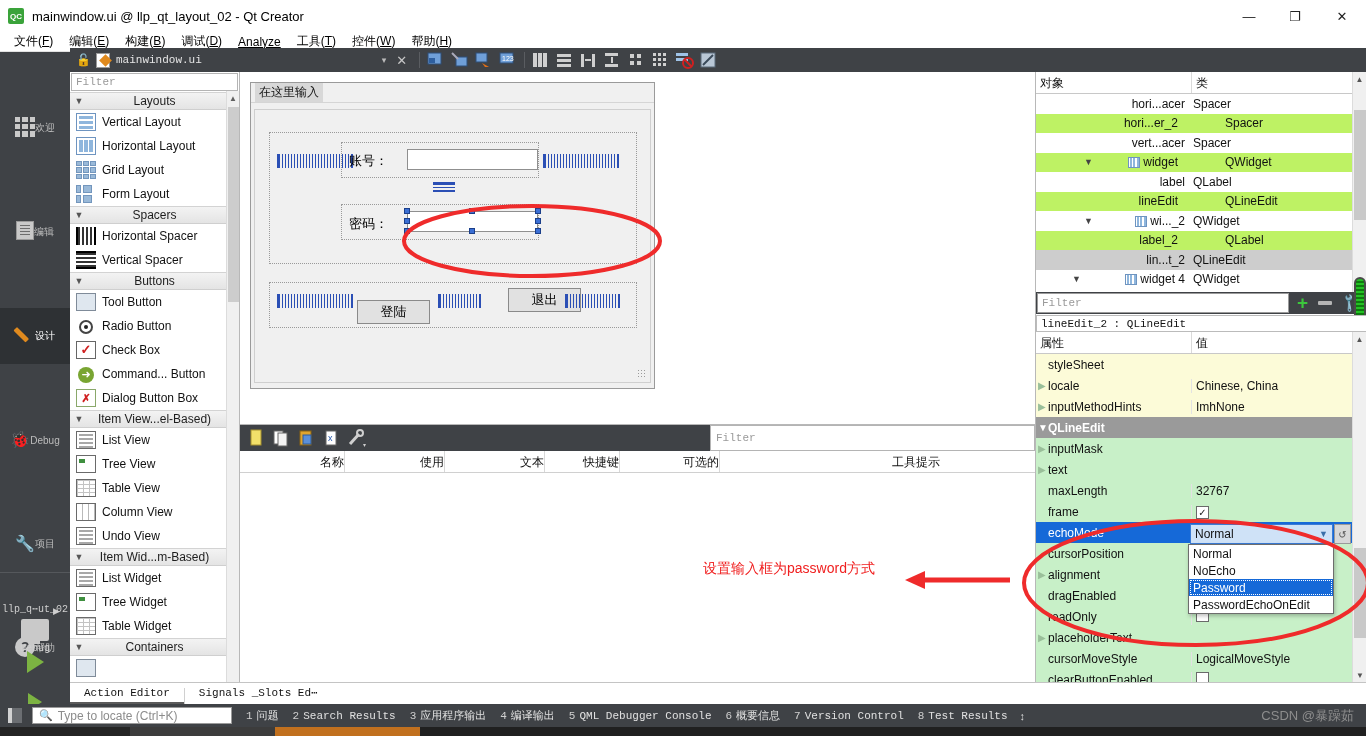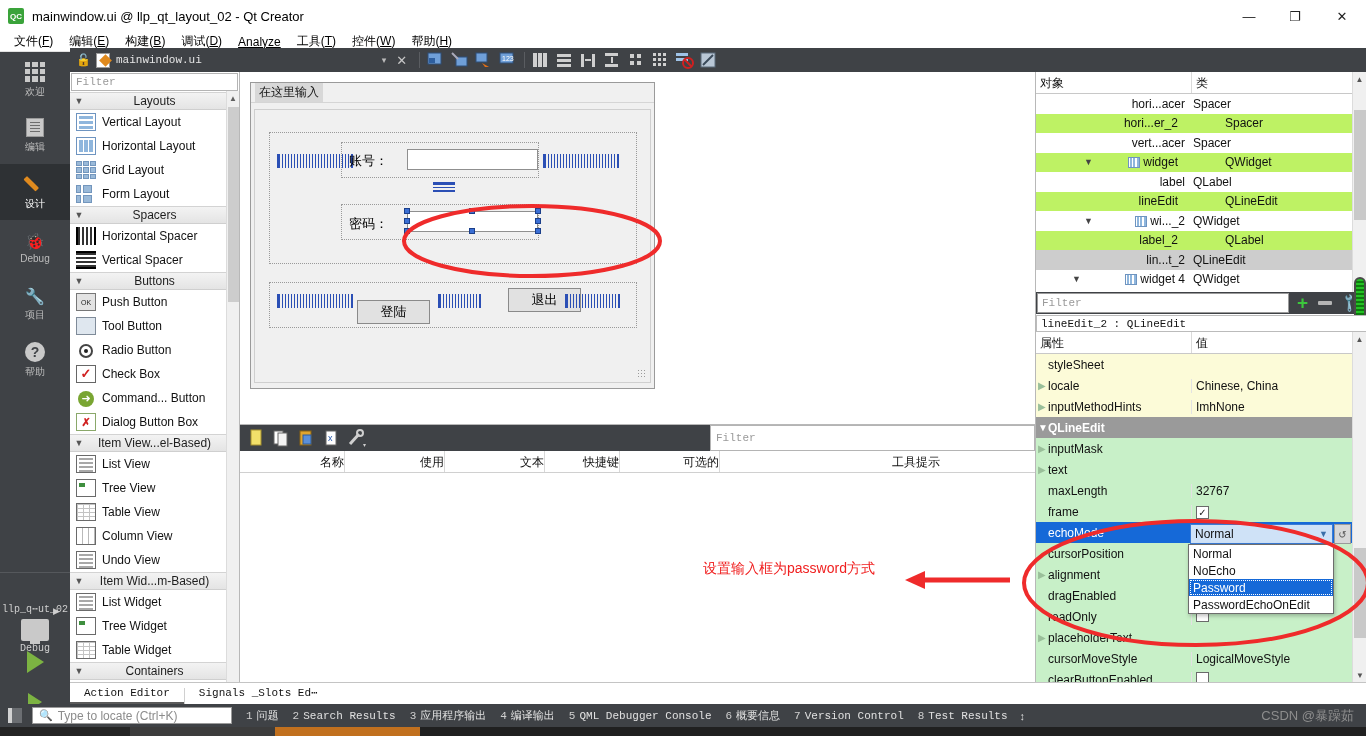--- a/index.html
+++ b/index.html
@@ -42,22 +42,22 @@
     font-family: "Liberation Sans", sans-serif; white-space: nowrap;
   }
   .menu-item .mn { text-decoration: underline; }
 
   
   .modebar {
     position: absolute; left: 0; top: 52px; width: 70px; height: 652px;
     background: #3f4246;
   }
   .mode {
-    width: 70px; height: 56px; display: flex; flex-direction: column;
-    align-items: center; justify-content: center; color: #bcbcbc; font-size: 10px;
+    width: 70px; height: 56px; display: flex; flex-direction: row;
+    align-items: center; justify-content: center; color: #bcbcbc; font-size: 10px; margin-top: 48px;
   }
   .mode.active { background: #2e3134; color: #ffffff; }
   .mode .mlabel { font-size: 10px; }
   .grid-ico {
     width: 20px; height: 20px; display: grid; gap: 2px;
     grid-template-columns: repeat(3, 1fr); grid-template-rows: repeat(3, 1fr);
     margin-bottom: 3px;
   }
   .grid-ico i { background: #c9c9c9; display: block; }
   .doc-ico {
@@ -611,24 +611,20 @@
     <div class="wb-item">
       <span class="wb-ico ico-vspacer"></span>
       <span>Vertical Spacer</span>
     </div>
 
     <div class="wb-group">
       <span class="gcar">▼</span>
       <span class="glab">Buttons</span>
     </div>
     <div class="wb-item">
-      <span class="wb-ico ico-push">OK</span>
-      <span>Push Button</span>
-    </div>
-    <div class="wb-item">
       <span class="wb-ico ico-tool"></span>
       <span>Tool Button</span>
     </div>
     <div class="wb-item">
       <span class="ico-radio"></span>
       <span>Radio Button</span>
     </div>
     <div class="wb-item">
       <span class="wb-ico ico-check">✓</span>
       <span>Check Box</span>

